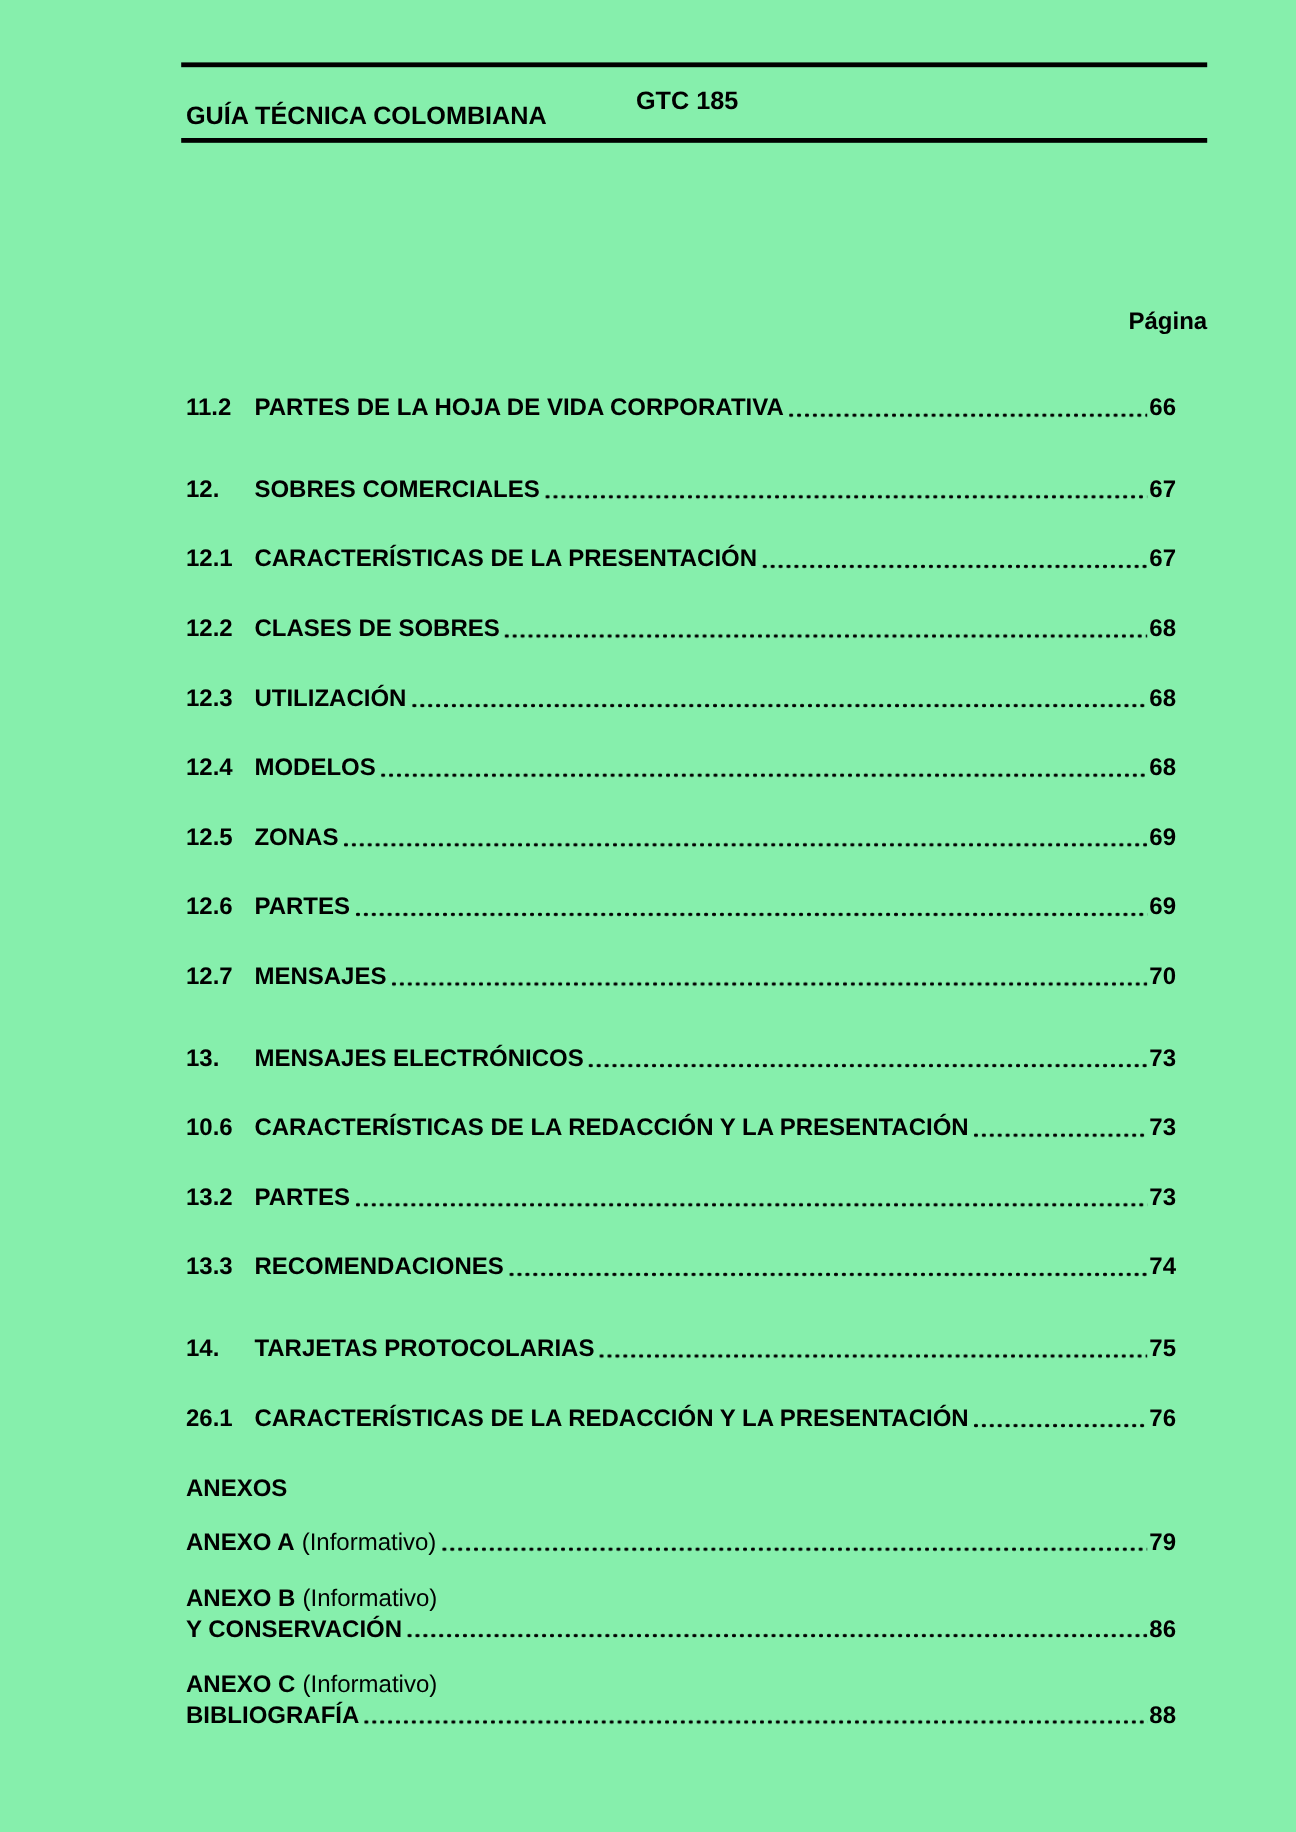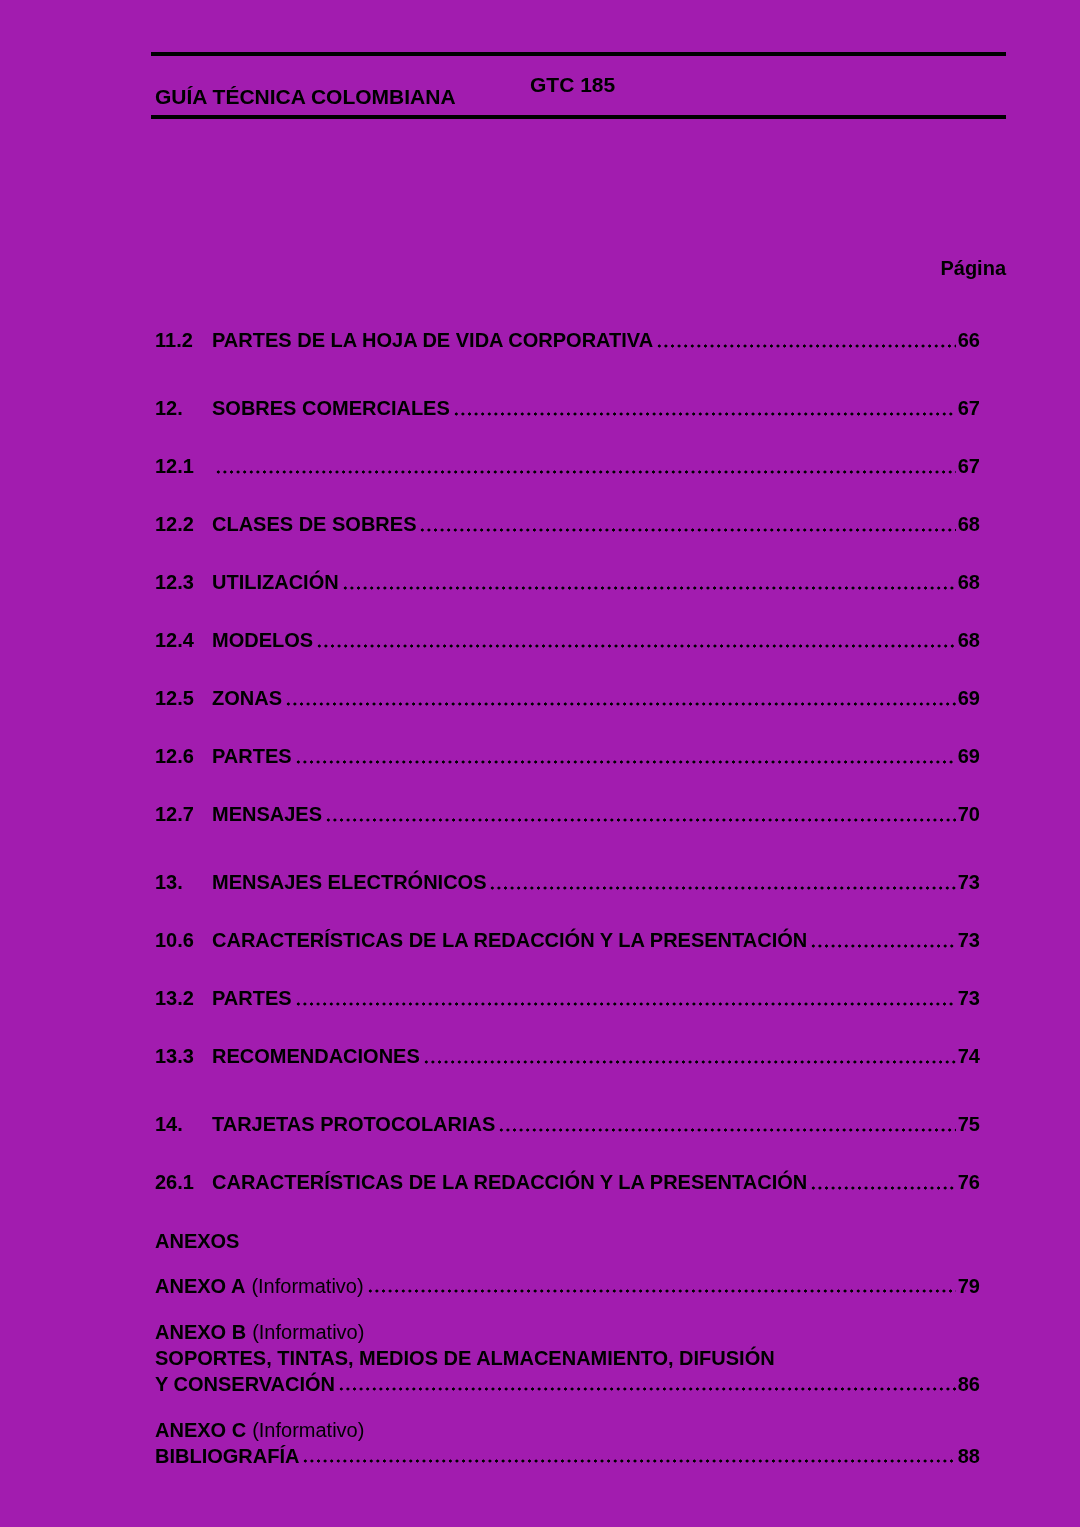--- a/index.html
+++ b/index.html
@@ -1,21 +1,21 @@
 <!DOCTYPE html>
 <html><head>
 <meta charset="utf-8">
 <style>
   html, body { margin:0; padding:0; }
   body {
     width:1080px; height:1527px;
     background:#ffffff; color:#000000;
     font-family:"Liberation Sans","DejaVu Sans",sans-serif;
   }
-  .page { position:relative; width:1080px; height:1527px; overflow:hidden; background:#a21caf; }
+  .page { position:relative; width:1080px; height:1527px; overflow:hidden; background:#86efac; }
 
   
   .band { margin-left:151px; width:855px; }
   .rule { height:4px; background:#000000; }
   .rule-top { margin-top:52px; }
   .header-row {
     position:relative; height:59px; box-sizing:border-box;
     display:flex; align-items:flex-end; padding-bottom:7px;
     font-weight:700; font-size:21px; line-height:22px; white-space:nowrap;
   }
@@ -79,20 +79,21 @@
     </div>
 
     <div class="toc-row gap-lg">
       <span class="num">12.</span>
       <span class="lbl">SOBRES COMERCIALES</span>
       <span class="dots"></span>
       <span class="pg">67</span>
     </div>
     <div class="toc-row gap-sm">
       <span class="num">12.1</span>
+      <span class="lbl">CARACTERÍSTICAS DE LA PRESENTACIÓN</span>
       <span class="dots"></span>
       <span class="pg">67</span>
     </div>
     <div class="toc-row gap-sm">
       <span class="num">12.2</span>
       <span class="lbl">CLASES DE SOBRES</span>
       <span class="dots"></span>
       <span class="pg">68</span>
     </div>
     <div class="toc-row gap-sm">
@@ -177,23 +178,20 @@
         <span class="pg">79</span>
       </div>
     </div>
 
     <div class="annex-block">
       <div class="annex-row">
         <span>ANEXO B</span>
         <span class="note">(Informativo)</span>
       </div>
       <div class="annex-row">
-        <span>SOPORTES, TINTAS, MEDIOS DE ALMACENAMIENTO, DIFUSIÓN</span>
-      </div>
-      <div class="annex-row">
         <span>Y CONSERVACIÓN</span>
         <span class="dots"></span>
         <span class="pg">86</span>
       </div>
     </div>
 
     <div class="annex-block">
       <div class="annex-row">
         <span>ANEXO C</span>
         <span class="note">(Informativo)</span>

